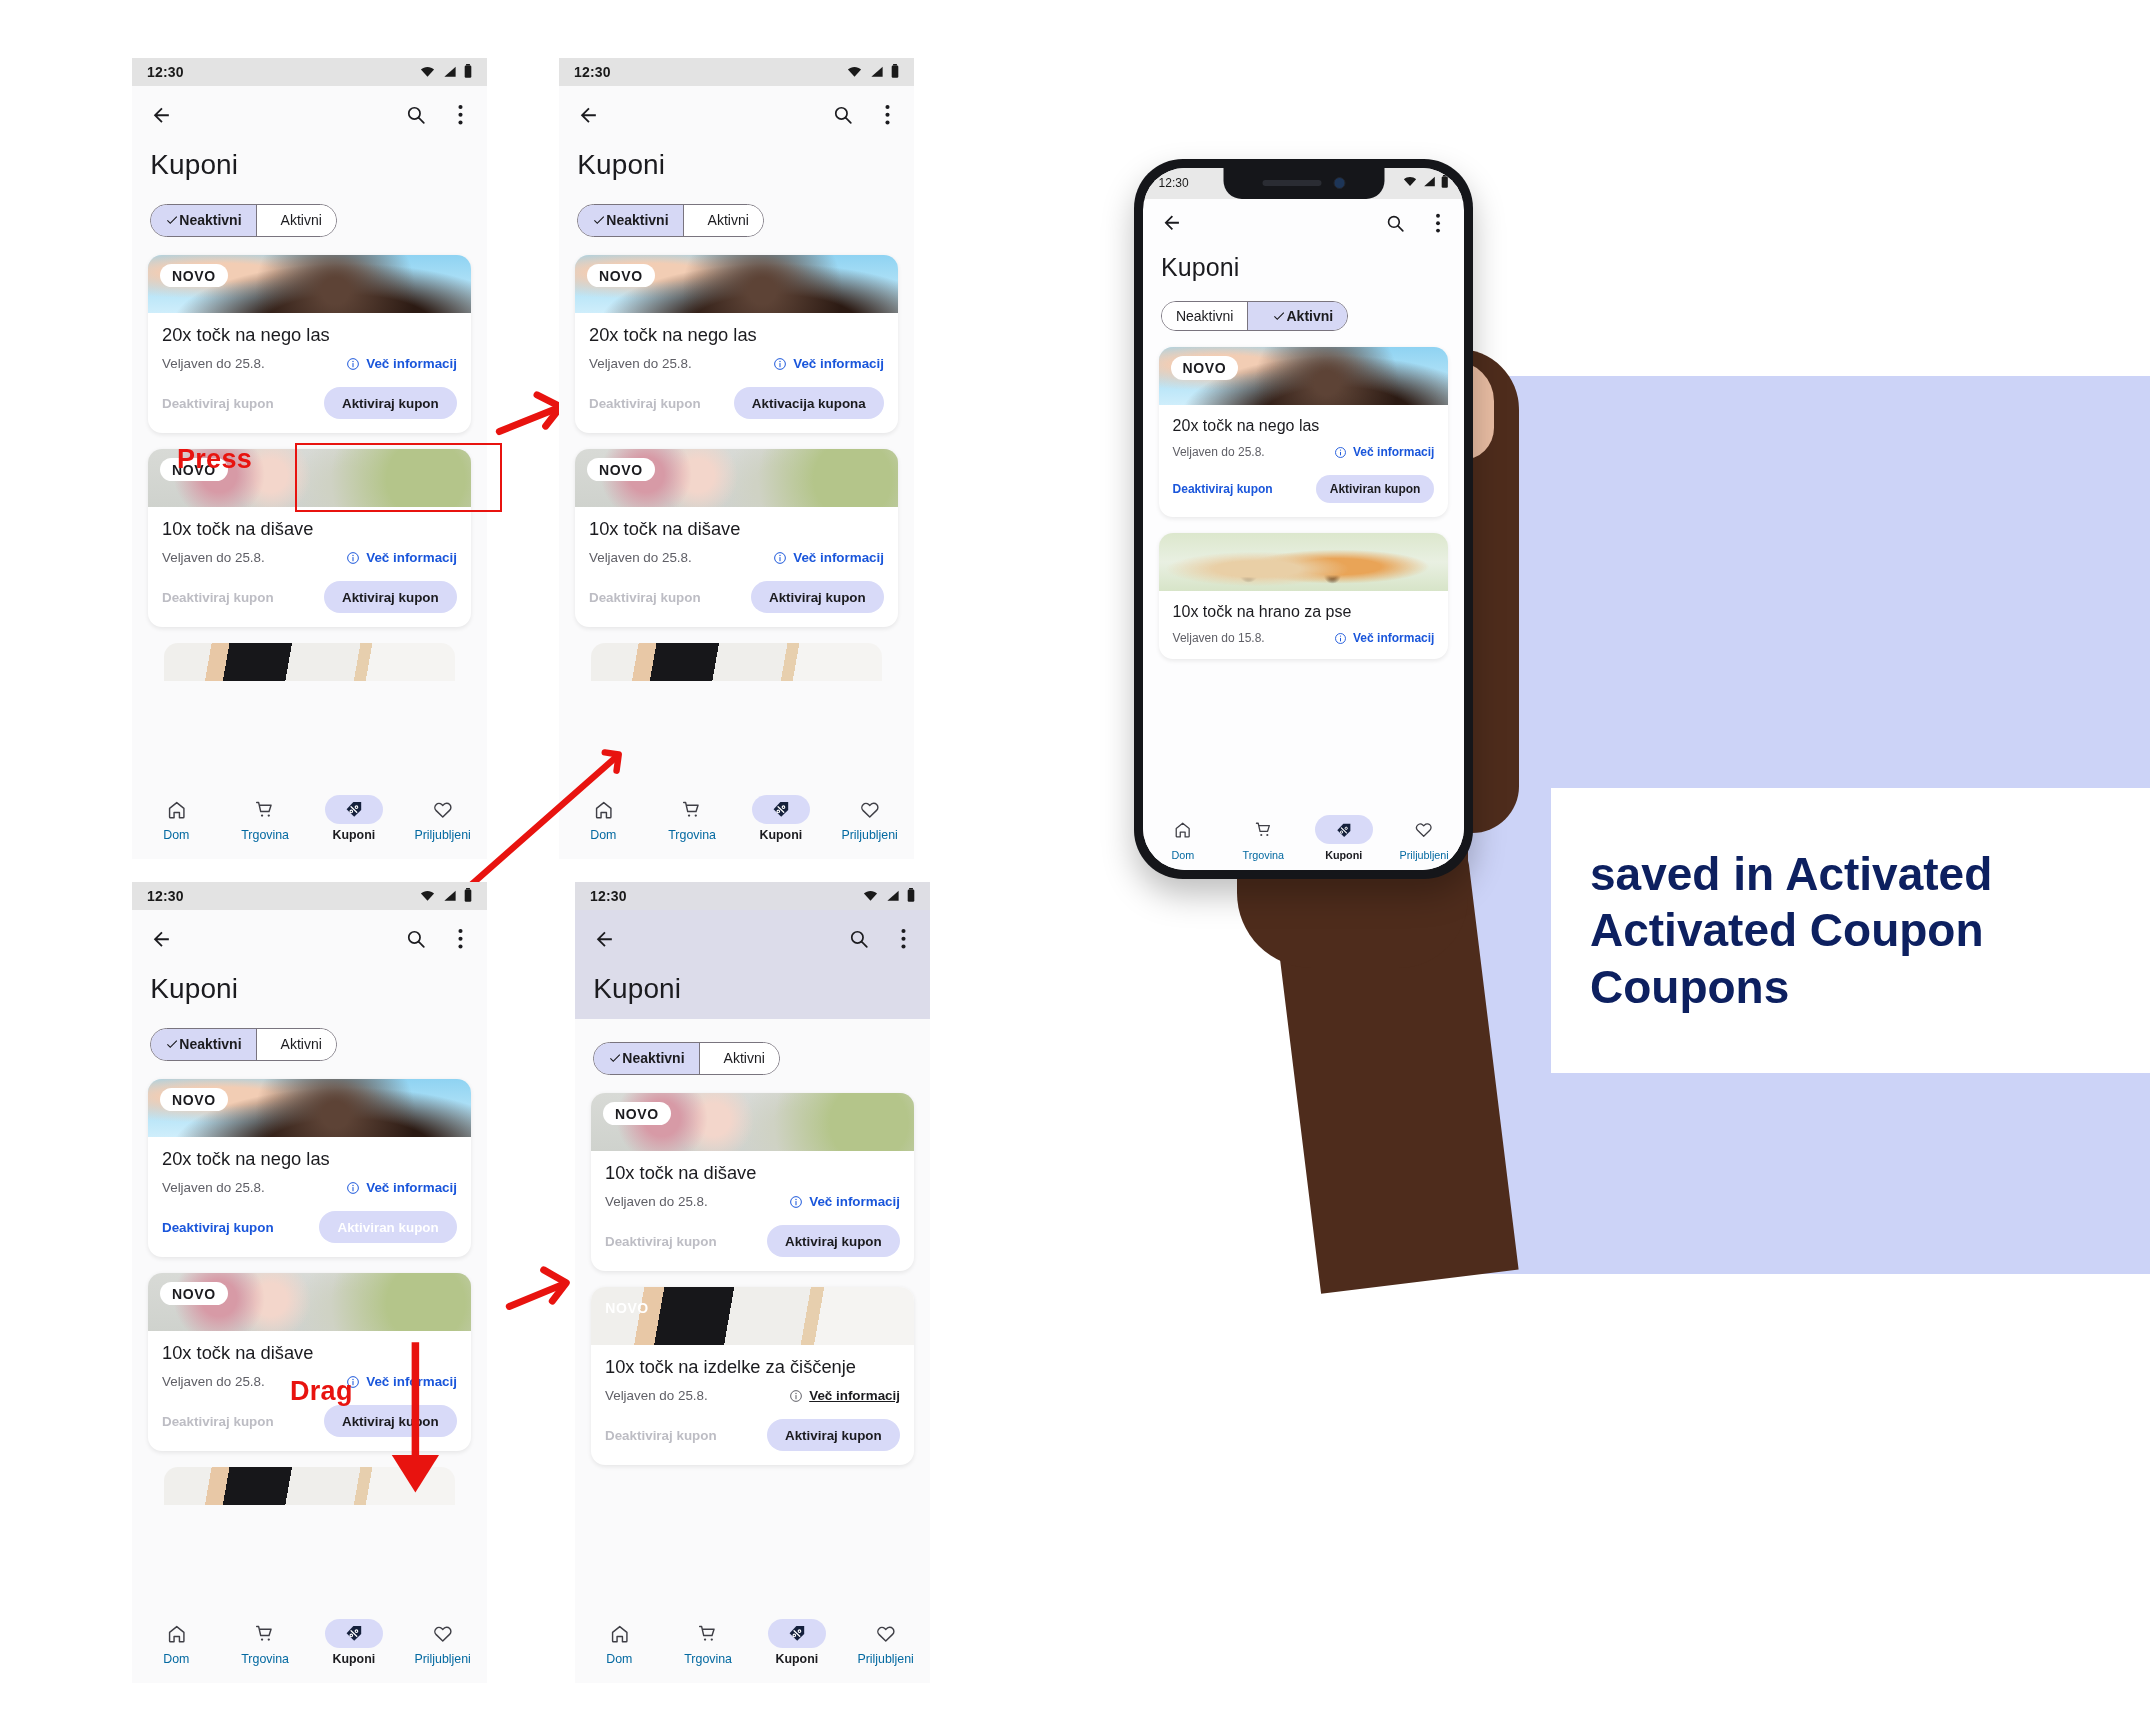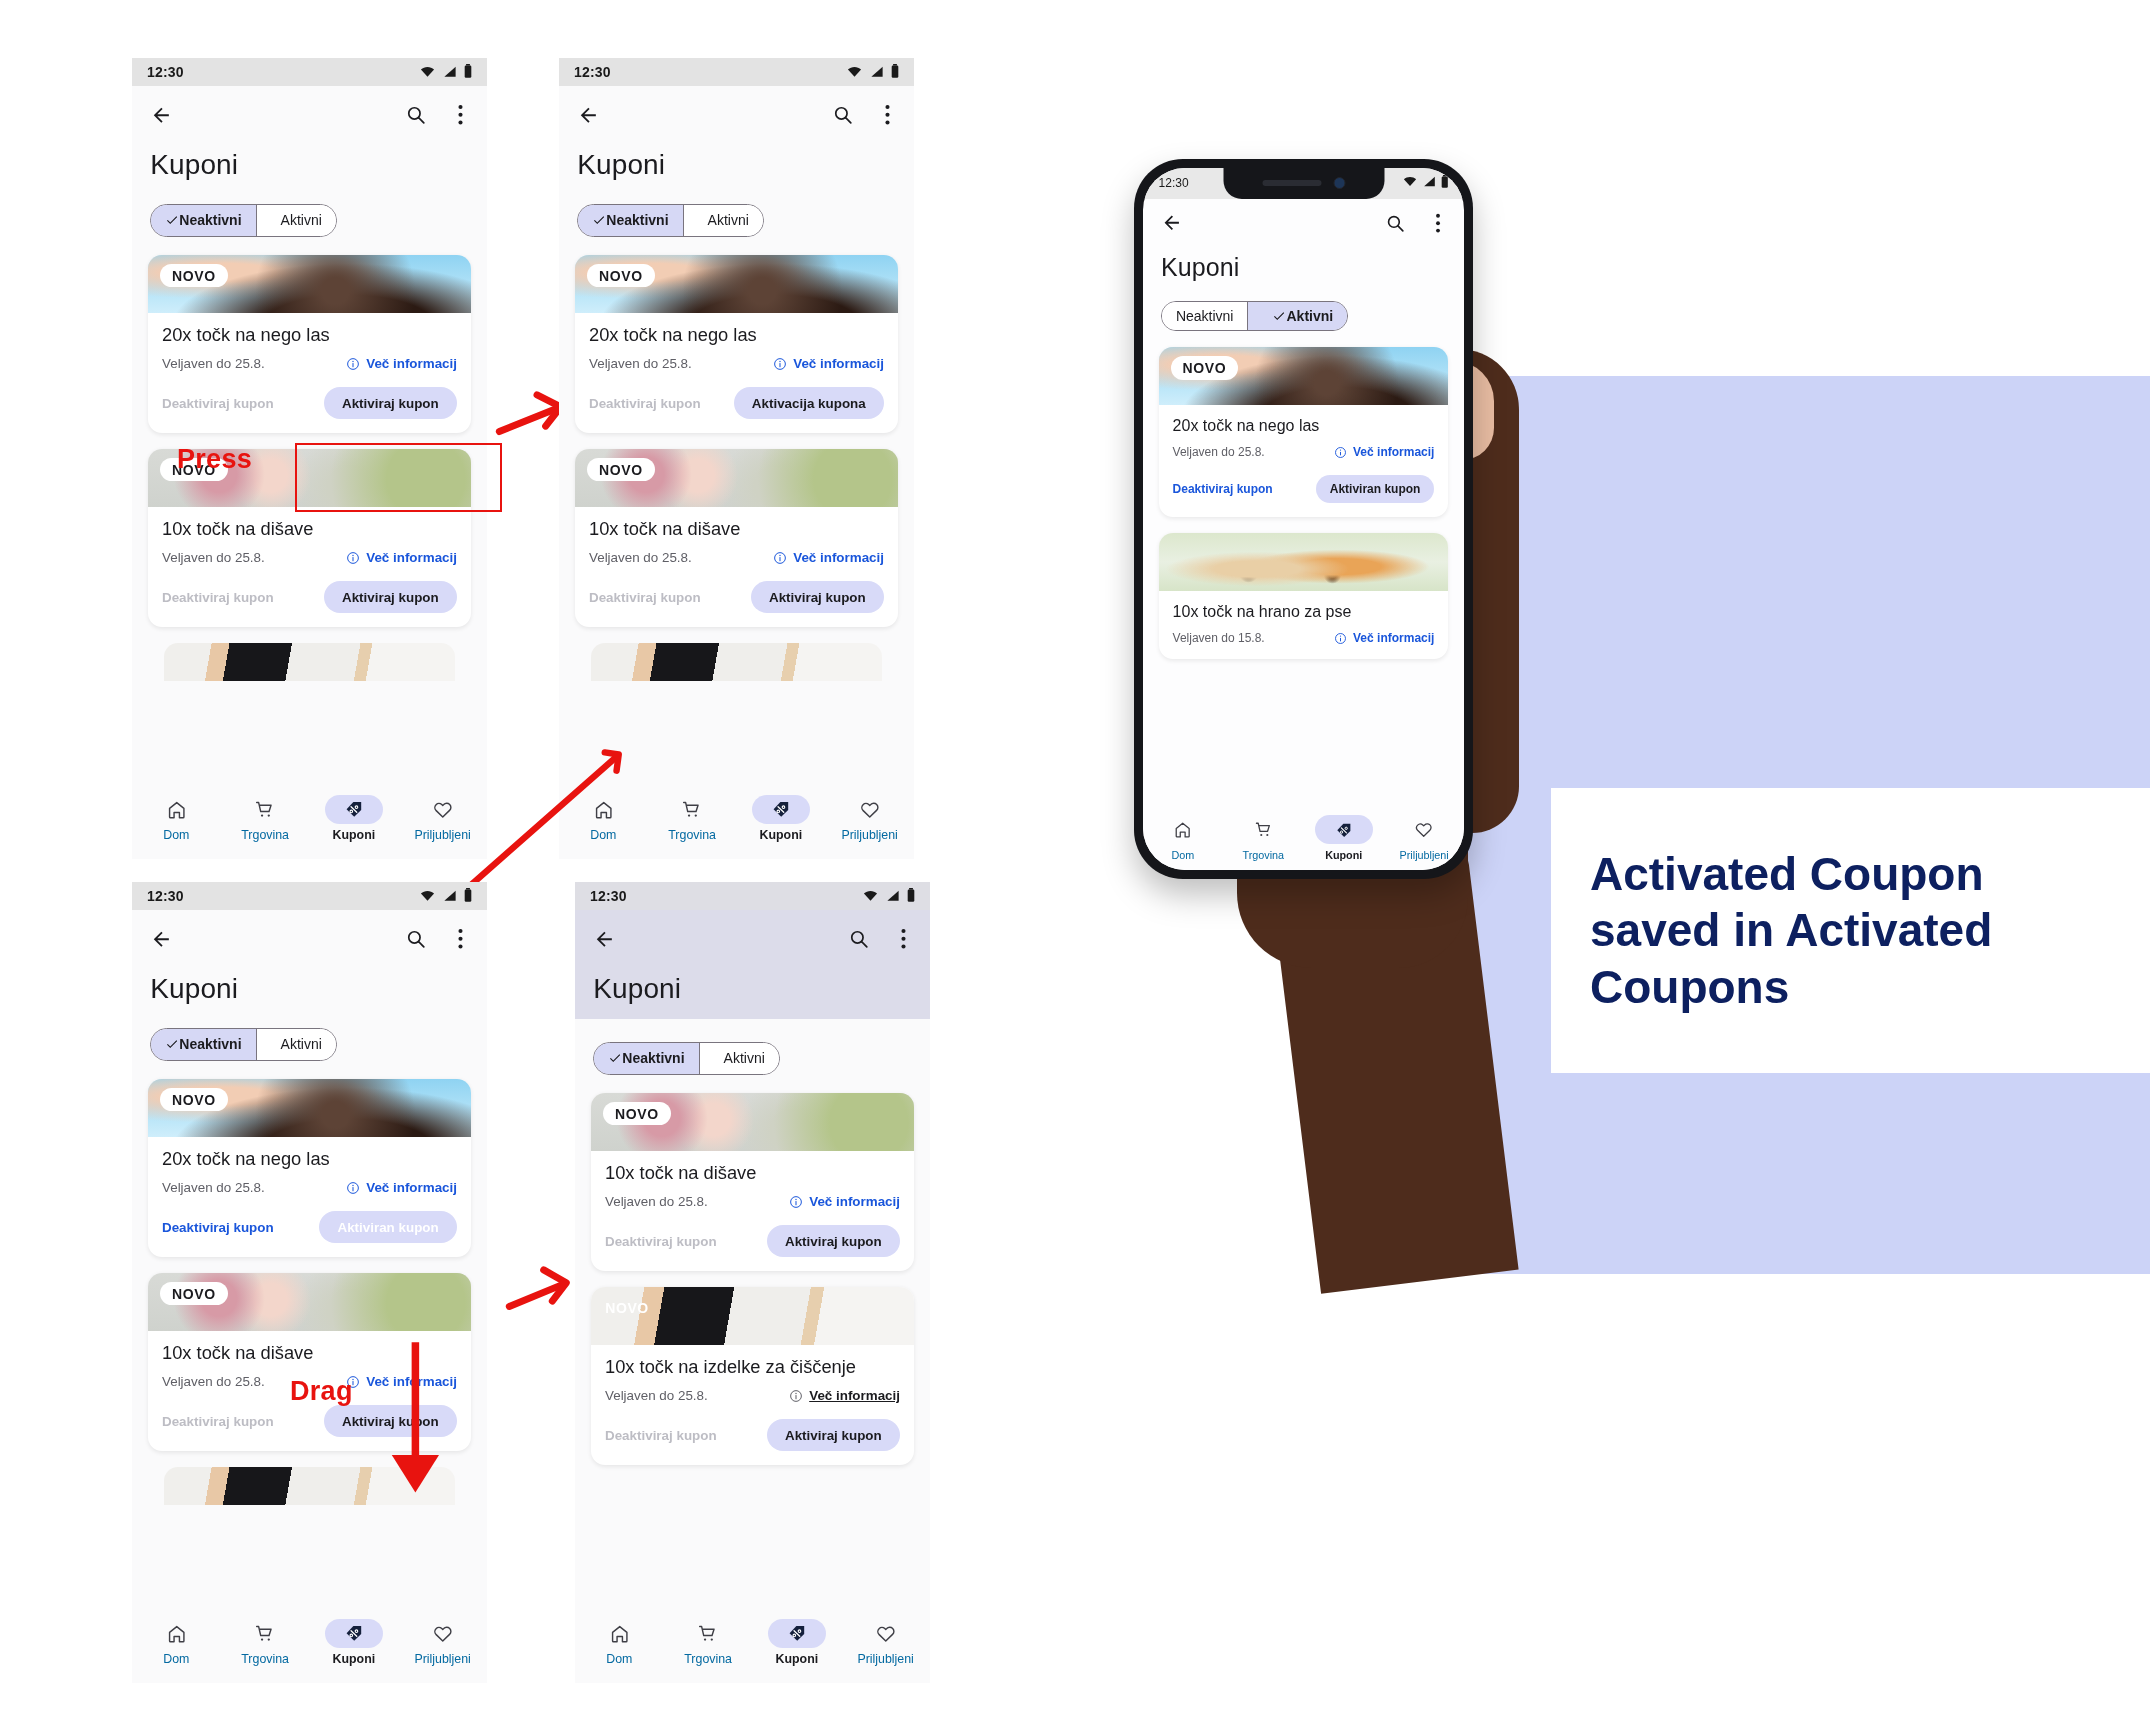--- a/index.html
+++ b/index.html
@@ -400,22 +400,22 @@
               </svg>
           </div>
           <div class="bn-label" style="font-size:10.8px;">Priljubljeni</div>
         </div>
       </div>
     </div>
   </div>
 
   <div id="caption-card" style="left:1551px; top:788px; width:600px; height:285px;">
     <div class="cap">
+      <div>saved in Activated</div>
       <div>Activated Coupon</div>
-      <div>saved in Activated</div>
       <div>Coupons</div>
     </div>
   </div>
 
   <div class="phone" style="left:132px; top:58px; width:355px; height:801px;">
     <div class="statusbar">
       <span class="sb-time">12:30</span>
       <span class="sb-right">
         <span class="sb-ico"><svg width="15" height="11.3" viewBox="0 0 24 18">
               <path d="M12 17 1.5 5.5C4.4 3 8 1.6 12 1.6S19.6 3 22.5 5.5z" fill="#1a1a1a"></path>

